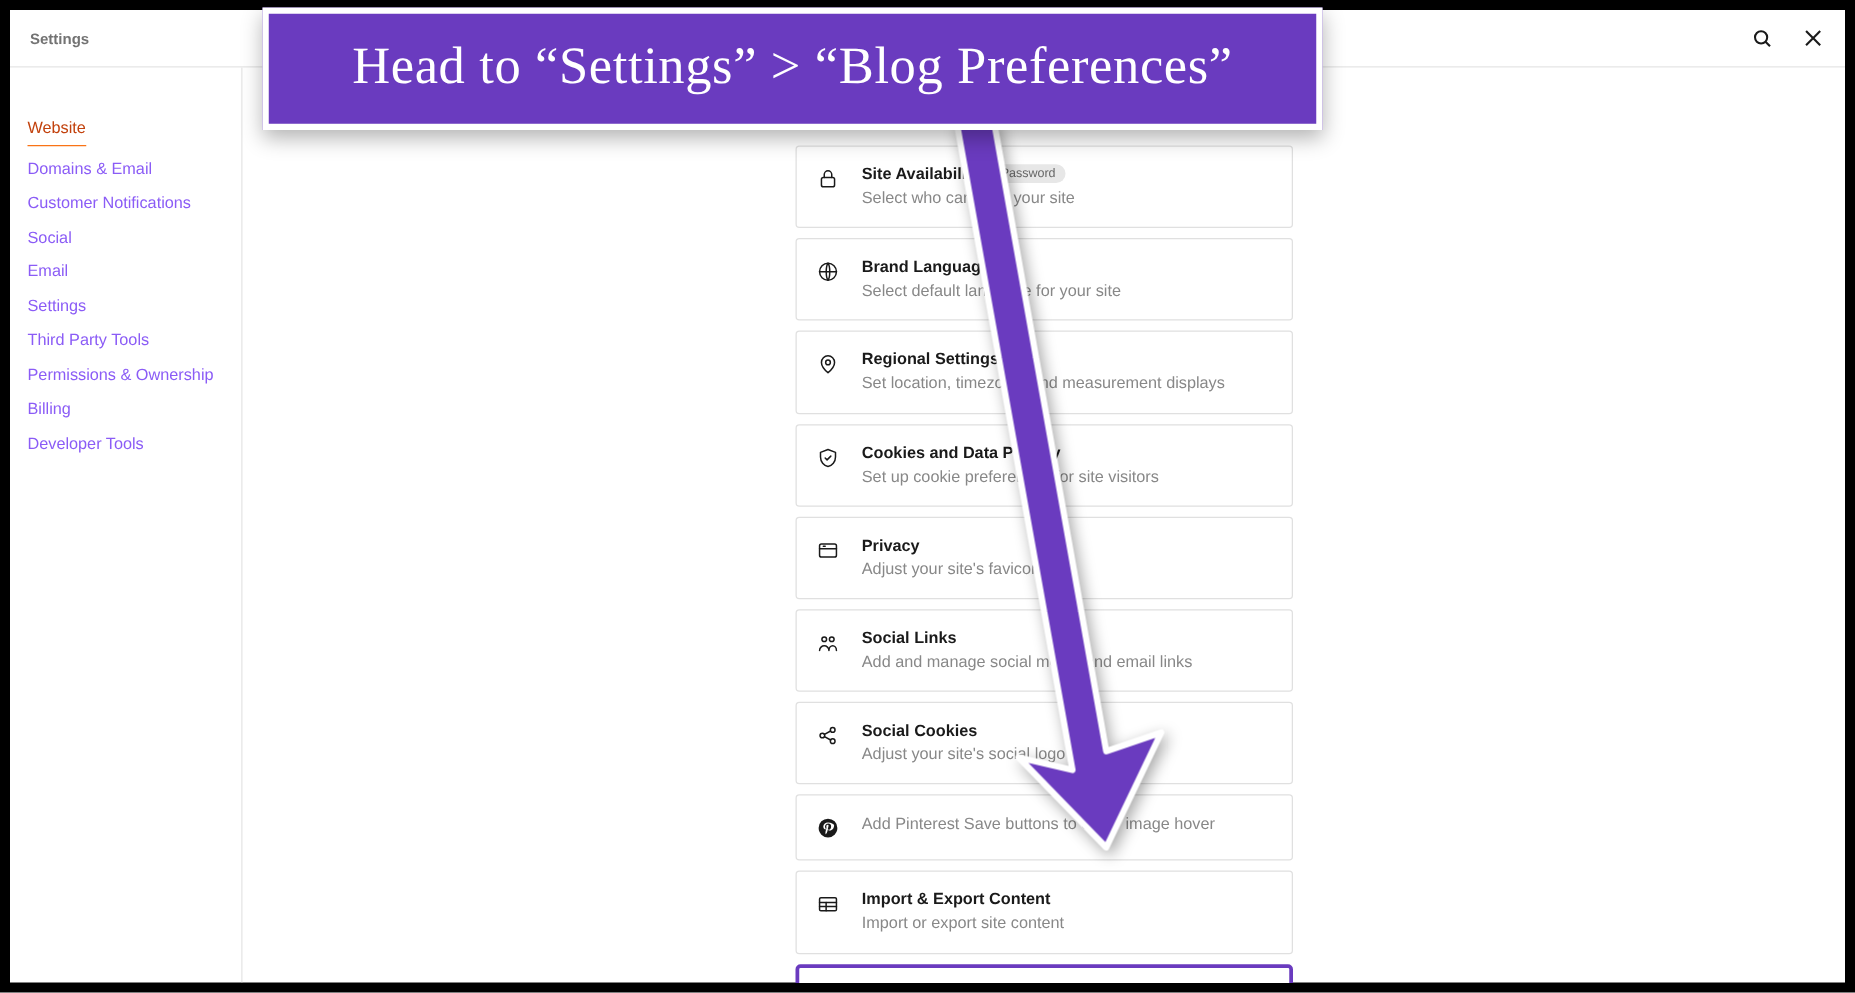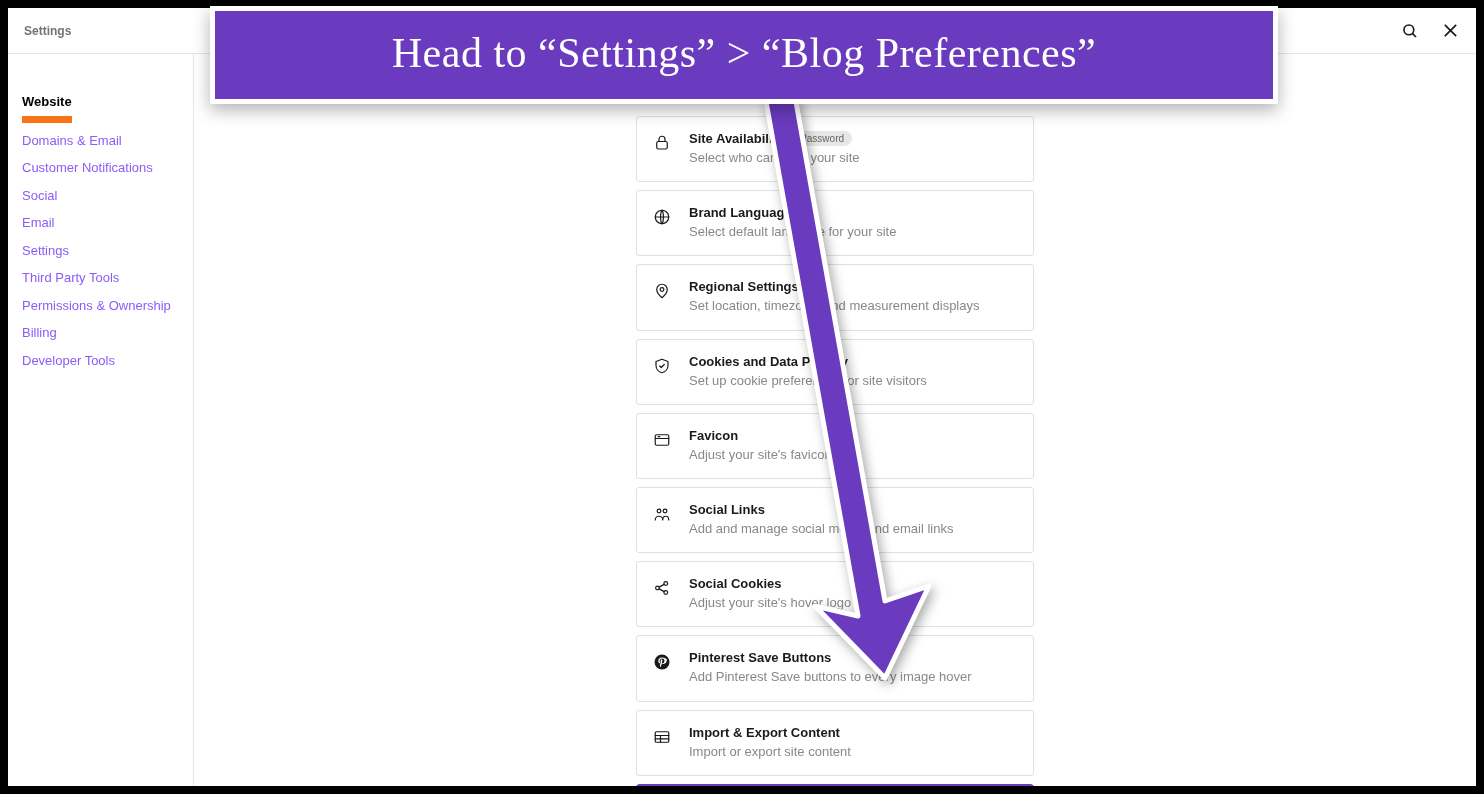--- a/index.html
+++ b/index.html
@@ -50,23 +50,23 @@
       padding: 34px 0 0 14px;
     }
     .side-item {
       font-size: 13px;
       color: #8b5cf6;
       padding: 4px 0;
       cursor: pointer;
       line-height: 1.5;
     }
     .side-item.active {
-      color: #000000;
-      font-weight: 700;
-      border-bottom: 7px solid #f97316;
+      color: #c2410c;
+      font-weight: 400;
+      border-bottom: 1px solid #f97316;
       display: inline-block;
       padding-bottom: 4px;
       margin-bottom: 4px;
     }
     .main {
       flex: 1;
       display: flex;
       justify-content: center;
       overflow-y: auto;
       padding-top: 62px;
@@ -119,21 +119,21 @@
       color: #666;
       font-size: 10px;
       font-weight: 500;
       padding: 2px 8px;
       border-radius: 10px;
     }
     .callout {
       position: absolute;
       top: 6px;
       left: 210px;
-      width: 1068px;
+      width: 848px;
       background: #6a3bbf;
       border: 5px solid #fff;
       box-shadow: 0 6px 16px rgba(0,0,0,0.3);
       color: #fff;
       text-align: center;
       font-family: Georgia, "Times New Roman", serif;
       font-size: 42px;
       font-weight: 500;
       padding: 18px 20px 22px;
       z-index: 50;
@@ -246,21 +246,21 @@
           <div class="card">
             <div class="card-icon">
               <svg width="18" height="18" viewBox="0 0 24 24" stroke="#1a1a1a" stroke-width="1.6" fill="none" stroke-linecap="round" stroke-linejoin="round">
                 <rect x="3" y="5" width="18" height="14" rx="2"></rect>
                 <line x1="3" y1="10" x2="21" y2="10"></line>
                 <line x1="7" y1="7.5" x2="9" y2="7.5"></line>
               </svg>
             </div>
             <div class="card-body">
               <div class="card-title">
-                <span>Favicon</span>
+                <span>Privacy</span>
               </div>
               <div class="card-desc">Adjust your site's favicon</div>
             </div>
           </div>
           <div class="card">
             <div class="card-icon">
               <svg width="18" height="18" viewBox="0 0 24 24" stroke="#1a1a1a" stroke-width="1.6" fill="none" stroke-linecap="round" stroke-linejoin="round">
                 <circle cx="8" cy="8" r="2.5"></circle>
                 <circle cx="16" cy="8" r="2.5"></circle>
                 <path d="M3 20c0-3 2.5-5 5-5s5 2 5 5M13 20c0-3 2-5 4-5s4 2 4 5"></path>
@@ -280,34 +280,31 @@
                 <circle cx="17" cy="6" r="2.5"></circle>
                 <circle cx="17" cy="18" r="2.5"></circle>
                 <line x1="8.2" y1="10.8" x2="14.8" y2="7.2"></line>
                 <line x1="8.2" y1="13.2" x2="14.8" y2="16.8"></line>
               </svg>
             </div>
             <div class="card-body">
               <div class="card-title">
                 <span>Social Cookies</span>
               </div>
-              <div class="card-desc">Adjust your site's hover logo</div>
+              <div class="card-desc">Adjust your site's social logo</div>
             </div>
           </div>
           <div class="card">
             <div class="card-icon">
               <svg width="18" height="18" viewBox="0 0 24 24">
                 <circle cx="12" cy="12" r="10" fill="#1a1a1a"></circle>
                 <path d="M12 6c-3 0-5 2-5 4.5 0 1.5.8 2.8 2 3.2.2.1.3 0 .3-.2l.2-.8c0-.2 0-.3-.1-.4-.4-.5-.6-1.1-.6-1.8 0-1.8 1.4-3.3 3.5-3.3 1.9 0 3 1.2 3 2.8 0 2.1-.9 3.8-2.3 3.8-.7 0-1.3-.6-1.1-1.4.2-1 .7-2 .7-2.7 0-.6-.3-1.1-1-1.1-.8 0-1.4.8-1.4 1.9 0 .7.2 1.1.2 1.1l-1 4.2c-.3 1.2 0 2.7 0 2.9 0 .1.1.1.2 0 .1-.1 1.2-1.5 1.6-2.8l.6-2.3c.3.6 1.2 1.1 2.1 1.1 2.8 0 4.6-2.5 4.6-5.9C18 7.8 15.5 6 12 6z" fill="#fff"></path>
               </svg>
             </div>
             <div class="card-body">
-              <div class="card-title">
-                <span>Pinterest Save Buttons</span>
-              </div>
               <div class="card-desc">Add Pinterest Save buttons to every image hover</div>
             </div>
           </div>
           <div class="card">
             <div class="card-icon">
               <svg width="18" height="18" viewBox="0 0 24 24" stroke="#1a1a1a" stroke-width="1.6" fill="none" stroke-linecap="round" stroke-linejoin="round">
                 <rect x="3" y="5" width="18" height="14" rx="1.5"></rect>
                 <line x1="3" y1="10" x2="21" y2="10"></line>
                 <line x1="3" y1="14.5" x2="21" y2="14.5"></line>
                 <line x1="10" y1="10" x2="10" y2="19"></line>

